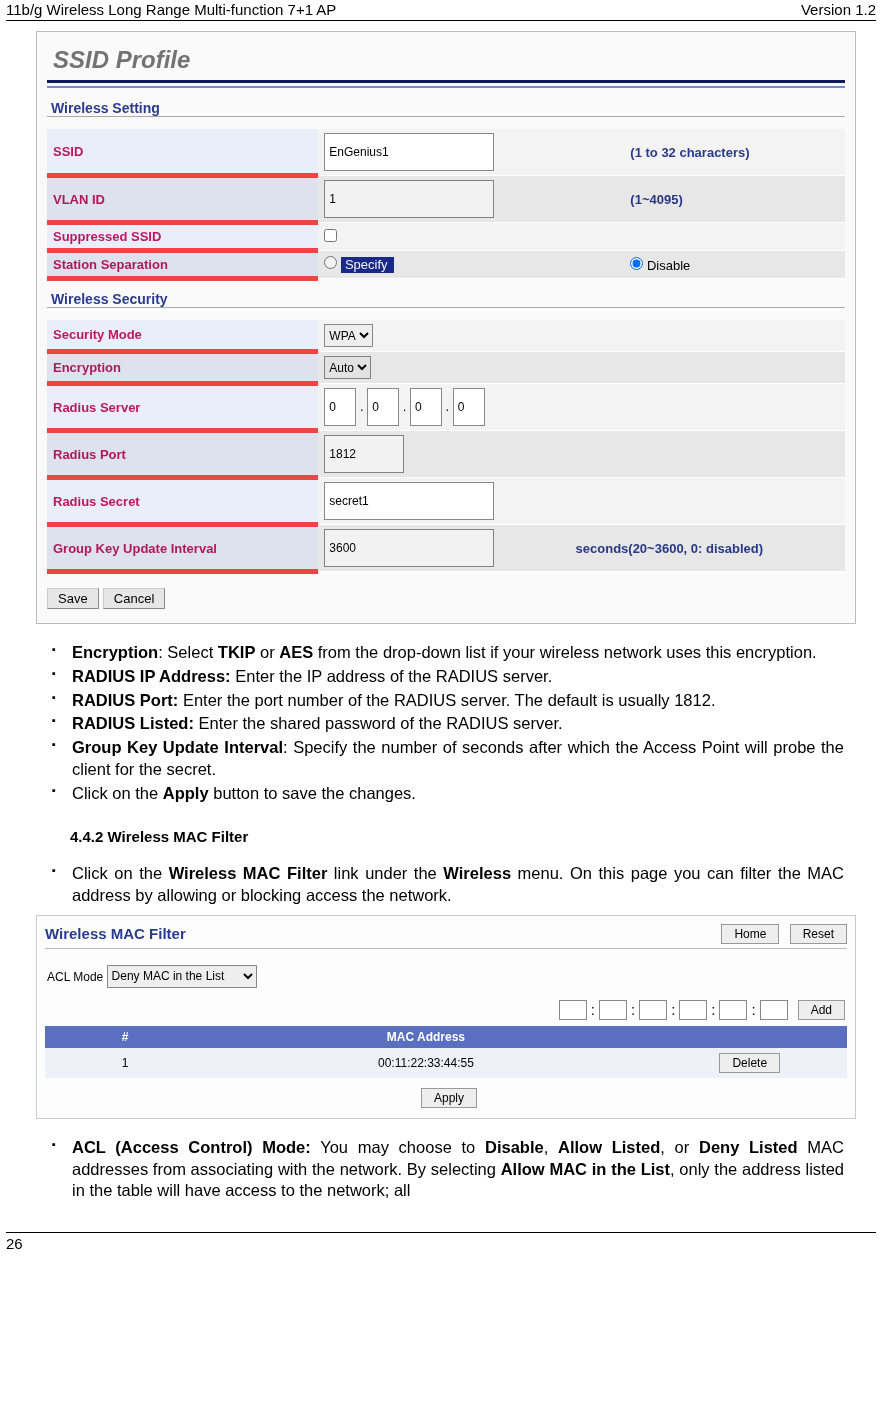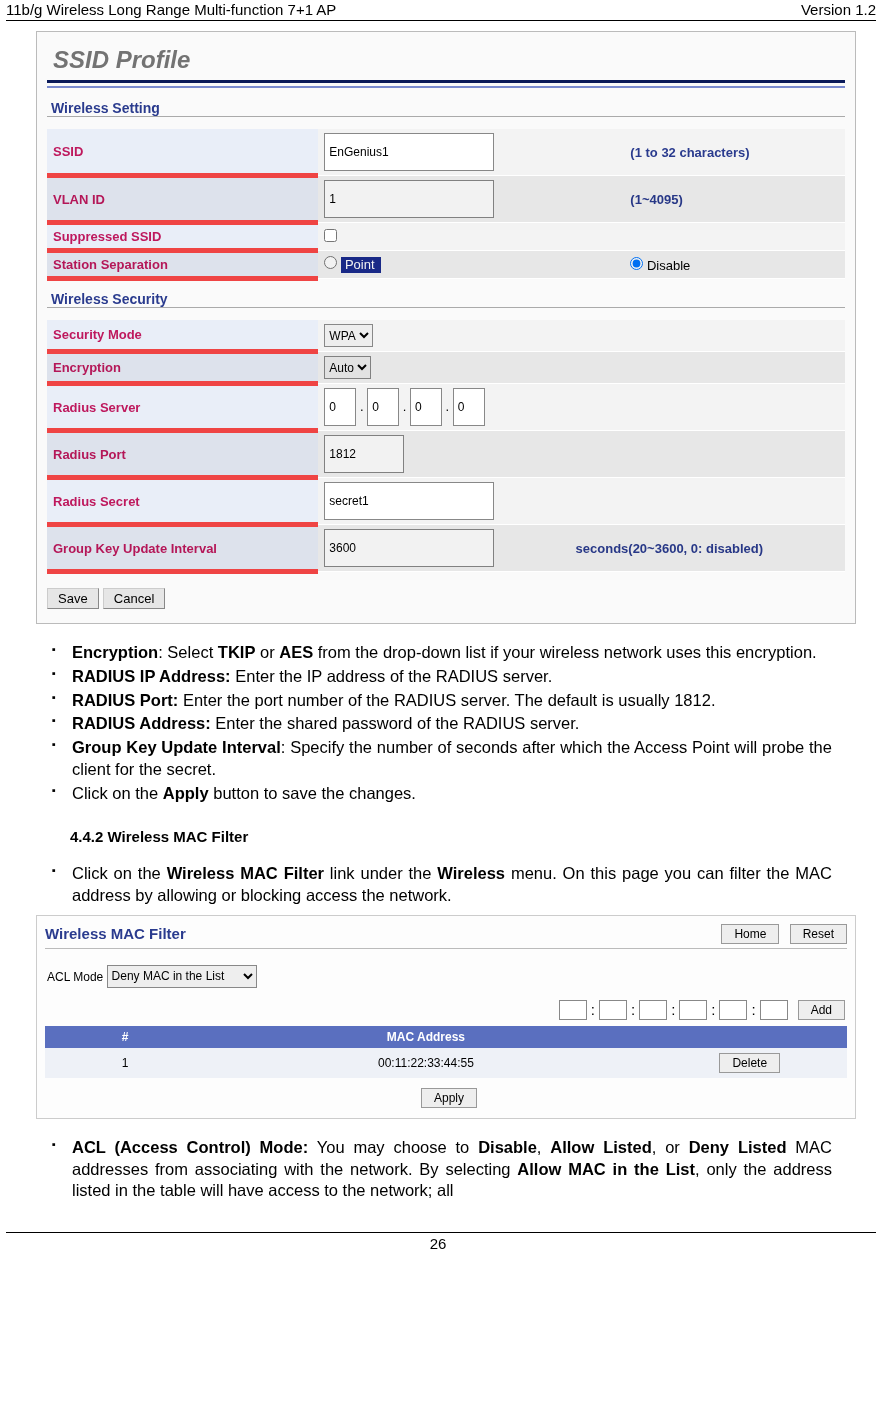--- a/index.html
+++ b/index.html
@@ -20,37 +20,37 @@
   tr.dark td.label, tr.dark td.val { filter: brightness(0.95); }
   input[type=text] { font-family: inherit; font-size: 12px; padding: 1px 4px; border: 1px solid #888; background: #fff; height: 38px; }
   input.sm { width: 32px; text-align: left; }
   input.wide { width: 170px; }
   select { font-size: 12px; height: 23px; border: 1px solid #888; background: #eee; }
   .radiogrp label { margin-right: 8px; font-size: 13px; color: #000; }
   .on-dark { background: #1a2b8e; color: #fff; padding: 0 6px 1px 4px; display: inline-block; }
   .btnrow { margin-top: 14px; }
   .btn { font-size: 13px; padding: 2px 10px; background: #e6e6e6; border: 1px solid #888; border-top-color:#ccc; border-left-color:#ccc; cursor: pointer; }
   .bullets { list-style: none; margin: 18px 0 0 0; padding: 0 2px 0 2px; }
-  .bullets li { position: relative; padding-left: 34px; margin: 0 12px 2px 0; line-height: 1.32; text-align: justify; font-size: 16.5px; }
+  .bullets li { position: relative; padding-left: 34px; margin: 0 0 2px 0; line-height: 1.32; text-align: justify; font-size: 16.5px; }
   .bullets li::before { content: "\25AA"; position: absolute; left: 14px; top: 0; font-size: 11px; }
   .bullets li b { font-weight: bold; }
   .sec-head { font-weight: bold; font-size: 15px; margin: 24px 0 16px 34px; }
   .mac-panel { border: 1px solid #ccc; background: #fdfdfd; width: 820px; padding: 8px 8px 10px 8px; margin-top: 8px; }
   .mac-top { display: flex; align-items: center; justify-content: space-between; border-bottom: 1px solid #bbb; padding-bottom: 4px; }
   .mac-title { font-weight: bold; color: #2a3b8e; font-size: 15px; }
   .mac-btn { font-size: 12px; padding: 2px 12px; background: #eee; border: 1px solid #999; margin-left: 6px; }
   .acl-row { margin: 16px 0 12px 2px; font-size: 12px; }
   .acl-row select { width: 150px; }
   .addrow { display: flex; justify-content: flex-end; gap: 4px; align-items: center; padding-right: 2px; margin-bottom: 6px; }
   .addrow input { width: 28px; height: 20px; }
   table.mac { width: 100%; border-collapse: collapse; font-size: 12px; }
   table.mac th { background: #5a6fbf; color: #fff; font-weight: bold; padding: 4px; }
   table.mac td { text-align: center; padding: 5px; background: #eef1f7; }
   .applyrow { text-align: center; margin-top: 10px; }
-  .footer { margin-top: 30px; border-top: 1px solid #000; text-align: center; padding: 2px 6px 10px 0; font-size: 15px; }
+  .footer { margin-top: 30px; border-top: 1px solid #000; text-align: left; padding: 2px 6px 10px 0; font-size: 15px; }
 </style>
 </head>
 <body>
 
 <div class="page">
   <div class="topbar">
     <span>11b/g Wireless Long Range Multi-function 7+1 AP</span>
     <span>Version 1.2</span>
   </div>
 
@@ -74,21 +74,21 @@
           <td class="val"><input type="text" class="wide" value="1" style=""></td>
           <td class="val hint">(1~4095)</td>
         </tr>
         <tr>
           <td class="label">Suppressed SSID</td>
           <td class="val" colspan="2"><input type="checkbox" style=""></td>
         </tr>
         <tr class="dark">
           <td class="label">Station Separation</td>
           <td class="val radiogrp">
-            <label><input type="radio" name="sep" style=""> <span class="on-dark">Point</span></label>
+            <label><input type="radio" name="sep" style=""> <span class="on-dark">Specify</span></label>
           </td>
           <td class="val radiogrp">
             <label><input type="radio" name="sep" checked="" style=""> <span>Disable</span></label>
           </td>
         </tr>
       </tbody>
         </table>
 
       <div class="section-head">Wireless Security</div>
       <table class="form">
@@ -129,21 +129,21 @@
       <div class="btnrow">
         <button class="btn">Save</button>
         <button class="btn">Cancel</button>
       </div>
     </div>
 
     <ul class="bullets">
       <li><b>Encryption</b><span>: Select </span><b>TKIP</b><span> or </span><b>AES</b><span> from the drop-down list if your wireless network uses this encryption.</span></li>
       <li><b>RADIUS IP Address:</b><span> Enter the IP address of the RADIUS server.</span></li>
       <li><b>RADIUS Port:</b><span> Enter the port number of the RADIUS server. The default is usually 1812.</span></li>
-      <li><b>RADIUS Address:</b><span> Enter the shared password of the RADIUS server.</span></li>
+      <li><b>RADIUS Listed:</b><span> Enter the shared password of the RADIUS server.</span></li>
       <li><b>Group Key Update Interval</b><span>: Specify the number of seconds after which the Access Point will probe the client for the secret.</span></li>
       <li><span>Click on the </span><b>Apply</b><span> button to save the changes.</span></li>
     </ul>
 
     <div class="sec-head">4.4.2   Wireless MAC Filter</div>
 
     <ul class="bullets">
       <li><span>Click on the </span><b>Wireless MAC Filter</b><span> link under the </span><b>Wireless</b><span> menu. On this page you can filter the MAC address by allowing or blocking access the network.</span></li>
     </ul>
 

